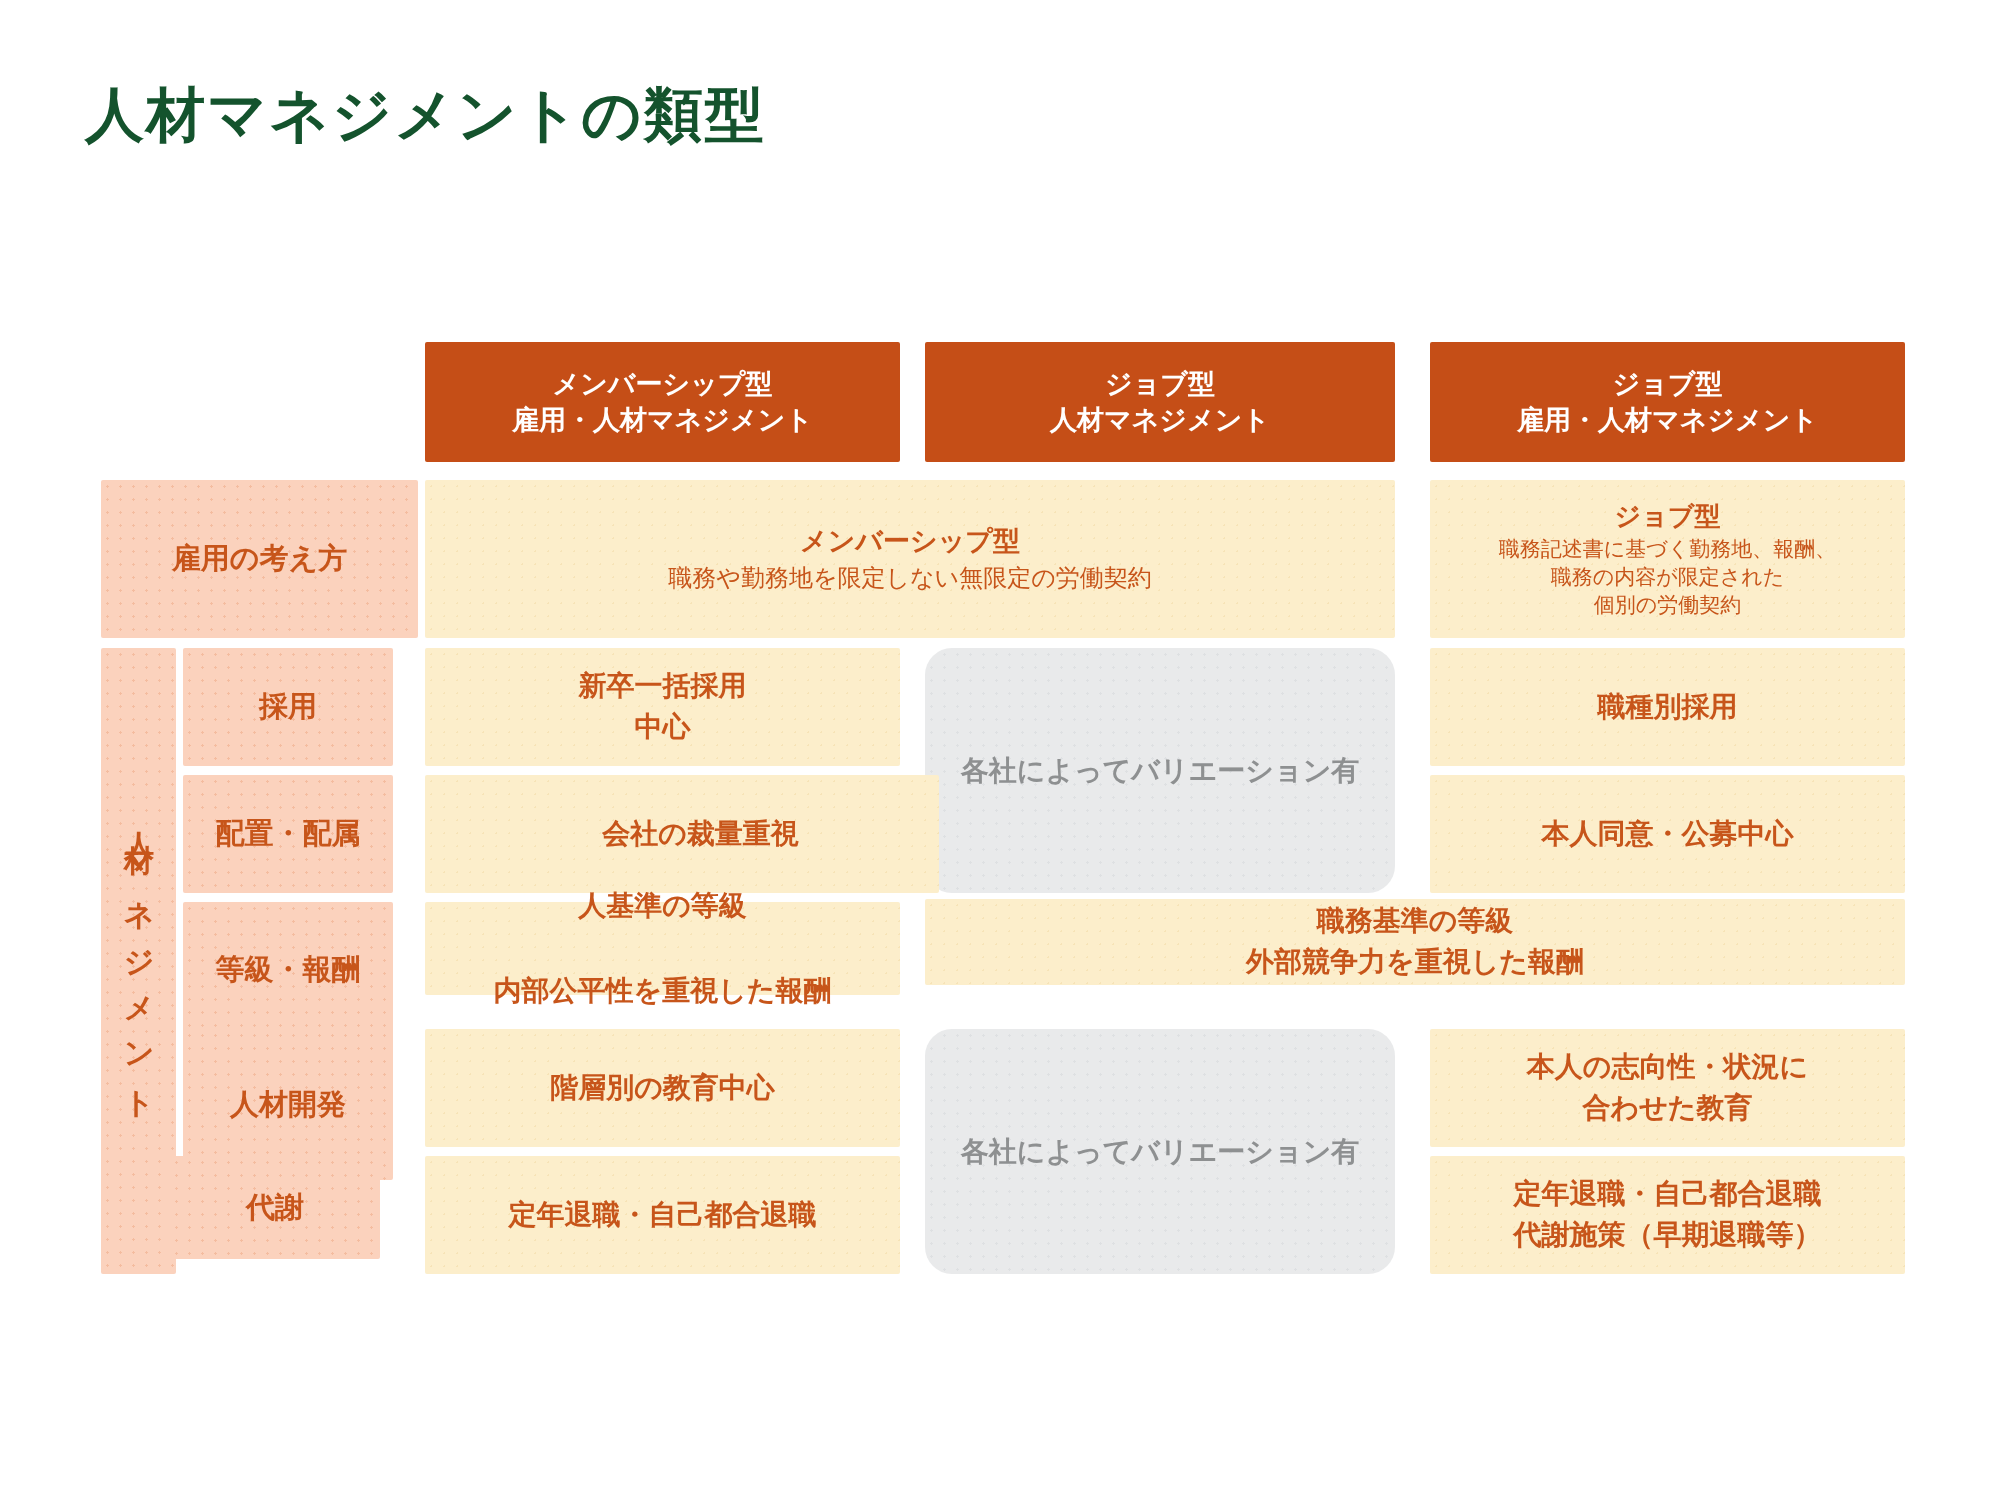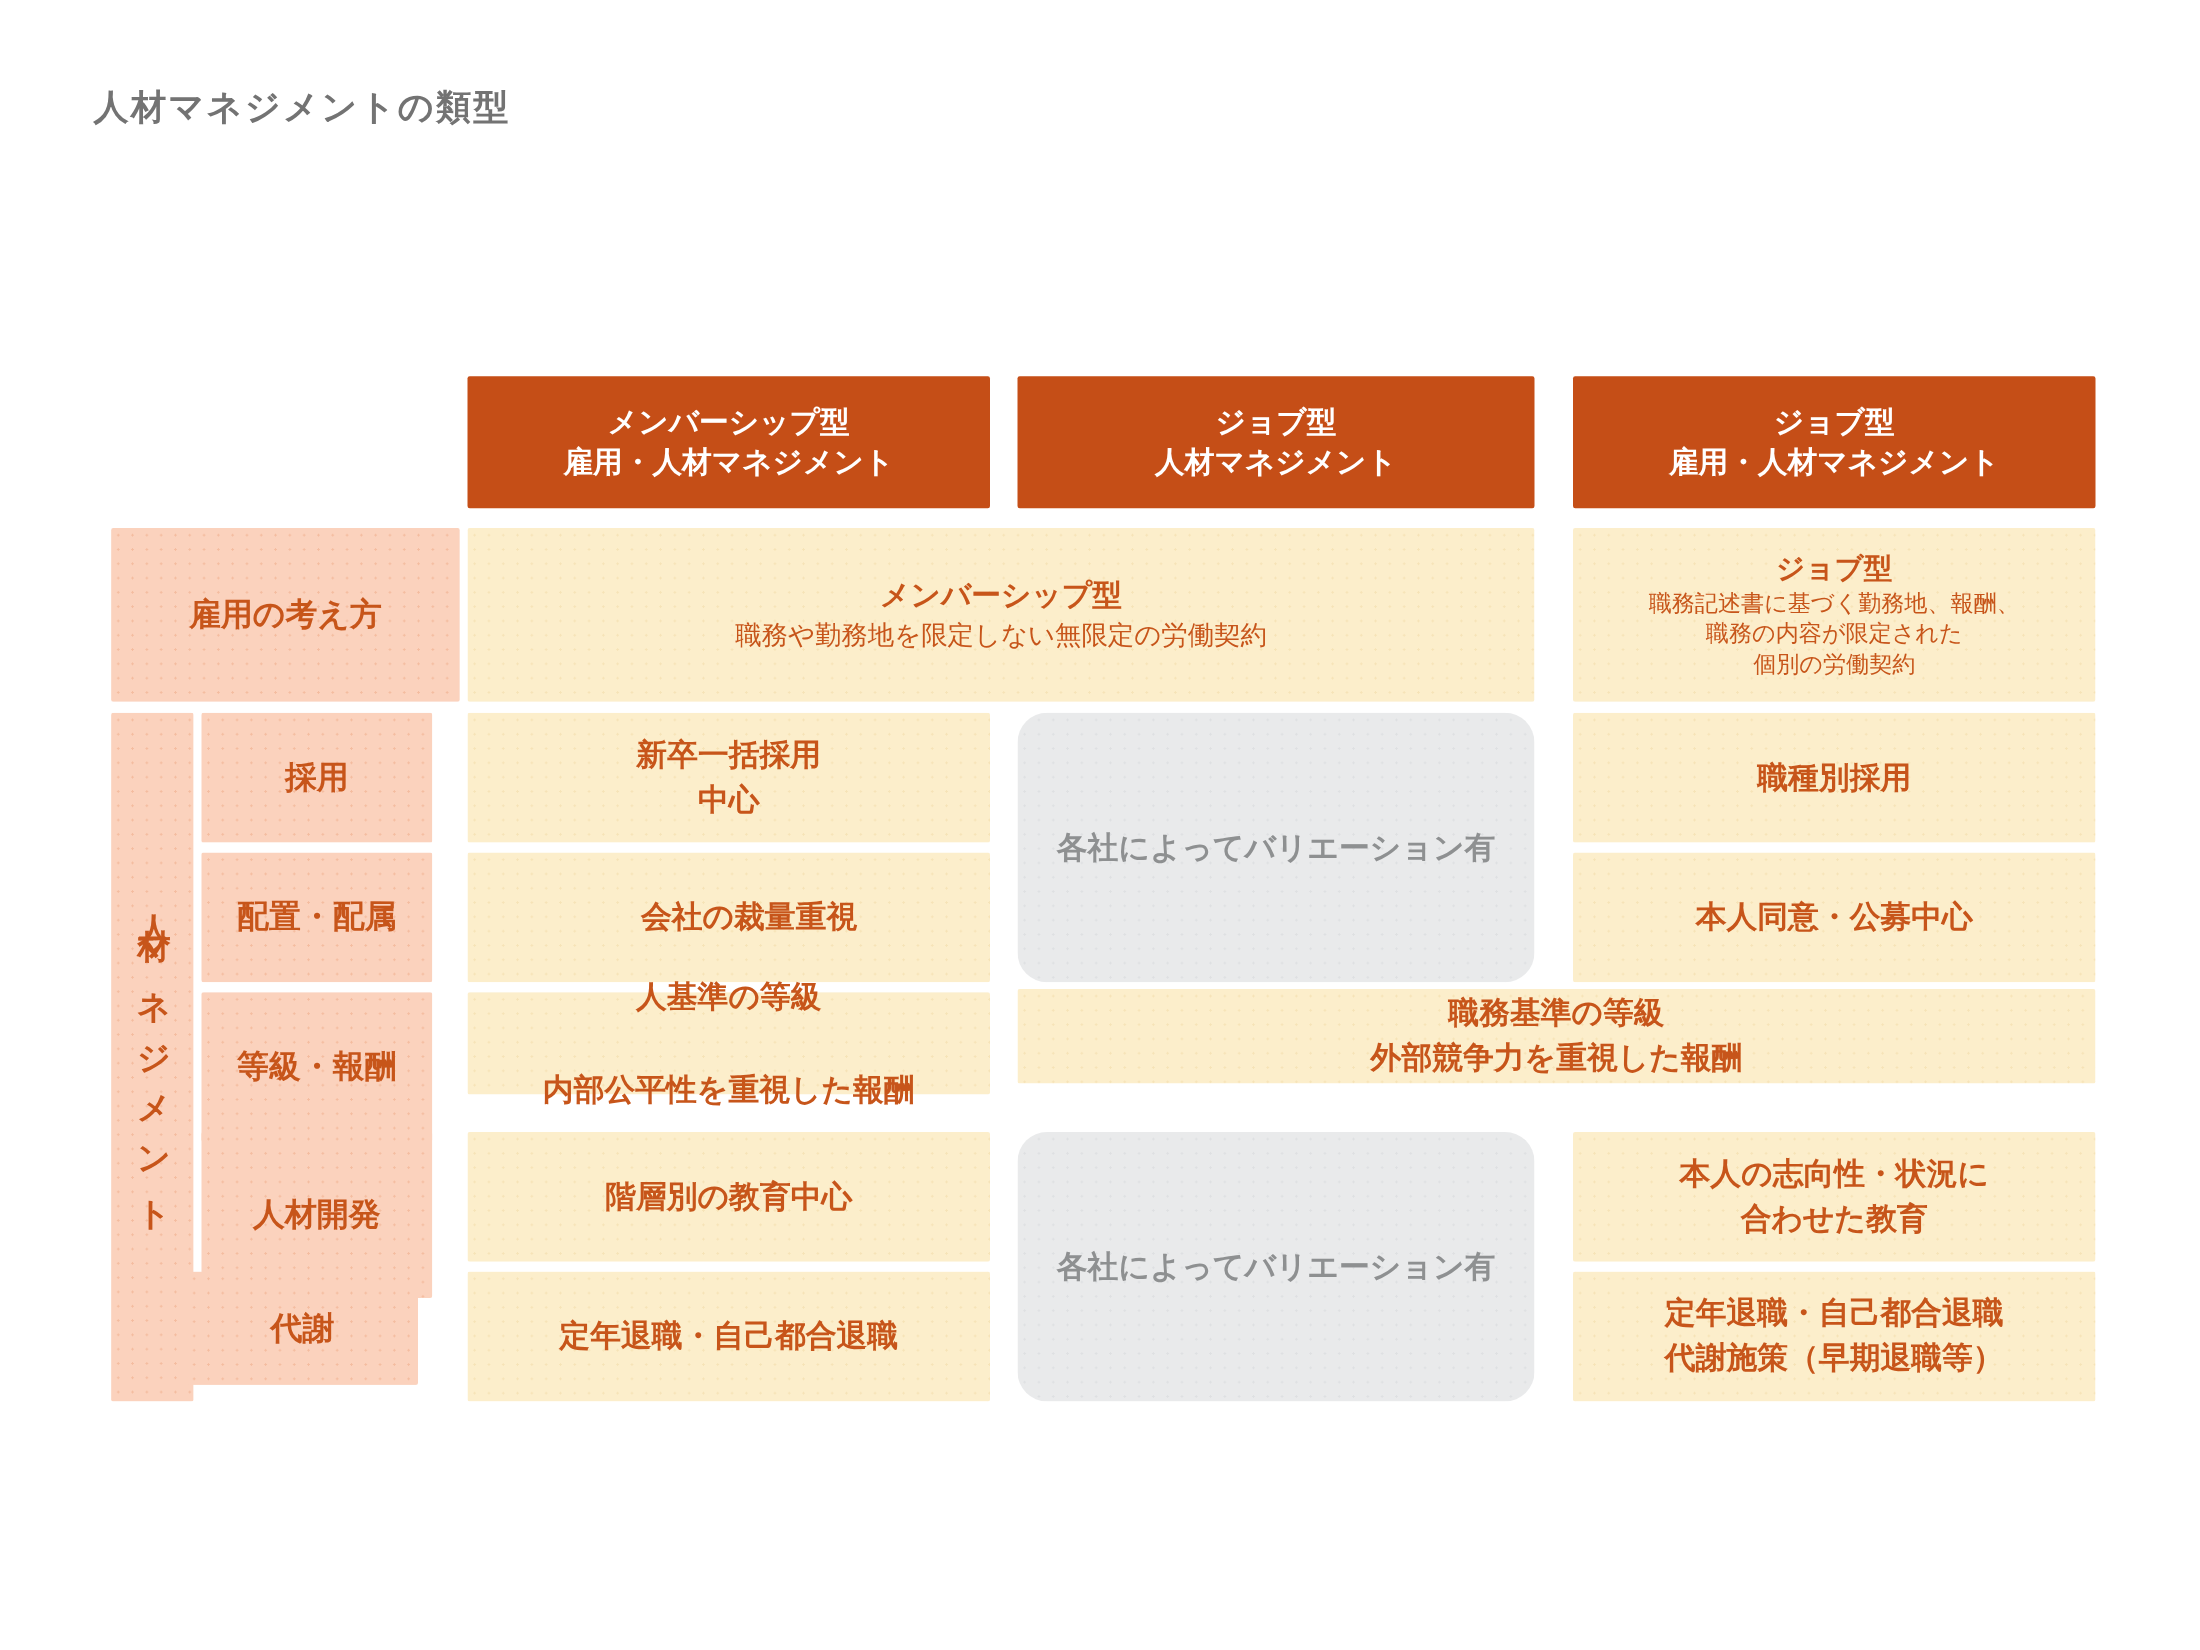--- a/index.html
+++ b/index.html
@@ -1,18 +1,18 @@
 <!DOCTYPE html>
 <html><head>
 <meta charset="utf-8">
 <style>
   html,body{margin:0;padding:0;background:#ffffff;}
   body{font-family:"Liberation Sans",sans-serif;}
   #slide{position:relative;width:2000px;height:1500px;background:#ffffff;overflow:hidden;}
-  .title{position:absolute;left:85px;top:76px;font-size:32px;font-weight:600;color:#737373;letter-spacing:2px;}
+  .title{position:absolute;left:85px;top:76px;font-size:59px;font-weight:600;color:#14532d;letter-spacing:2px;}
   .cell{position:absolute;display:flex;flex-direction:column;align-items:center;justify-content:center;text-align:center;border-radius:2px;box-sizing:border-box;}
   .hdr{background:#C54E17;color:#ffffff;font-weight:bold;font-size:27px;line-height:1.35;}
   .pink{background-color:#FBD2BD;background-image:radial-gradient(#F4BC9F 1.2px, transparent 1.2px);background-size:13px 13px;color:#C7551A;font-weight:bold;}
   .cream{background-color:#FCEECB;background-image:radial-gradient(#F6E3B7 1px, transparent 1px);background-size:13px 13px;color:#C7551A;}
   .gray{background-color:#E9EAEB;background-image:radial-gradient(#DEE0E2 1.2px, transparent 1.2px);background-size:13px 13px;color:#8E9091;font-weight:bold;font-size:28px;border-radius:27px;}
   .rowlabel{font-size:29px;}
   .big{font-weight:bold;font-size:28px;line-height:1.45;}
   .mid{font-weight:bold;font-size:27px;line-height:1.4;}
   .desc{font-weight:normal;font-size:24px;line-height:1.4;}
   .desc-sm{font-weight:normal;font-size:21px;line-height:1.35;}
@@ -76,21 +76,21 @@
     <div>新卒一括採用</div>
     <div>中心</div>
   </div>
   <div class="cell gray" style="left:925px;top:648px;width:470px;height:245px;">
     <div>各社によってバリエーション有</div>
   </div>
   <div class="cell cream big" style="left:1430px;top:648px;width:475px;height:118px;">
     <div>職種別採用</div>
   </div>
 
-  <div class="cell cream big" style="left:425px;top:775px;width:475px;height:118px;padding-left:37px;">
+  <div class="cell cream big" style="left:425px;top:775px;width:514px;height:118px;padding-left:37px;">
     <div>会社の裁量重視</div>
   </div>
   <div class="cell cream big" style="left:1430px;top:775px;width:475px;height:118px;">
     <div>本人同意・公募中心</div>
   </div>
 
   <div class="cell cream big" style="left:425px;top:902px;width:475px;height:93px;gap:44px;">
     <div>人基準の等級</div>
     <div>内部公平性を重視した報酬</div>
   </div>

